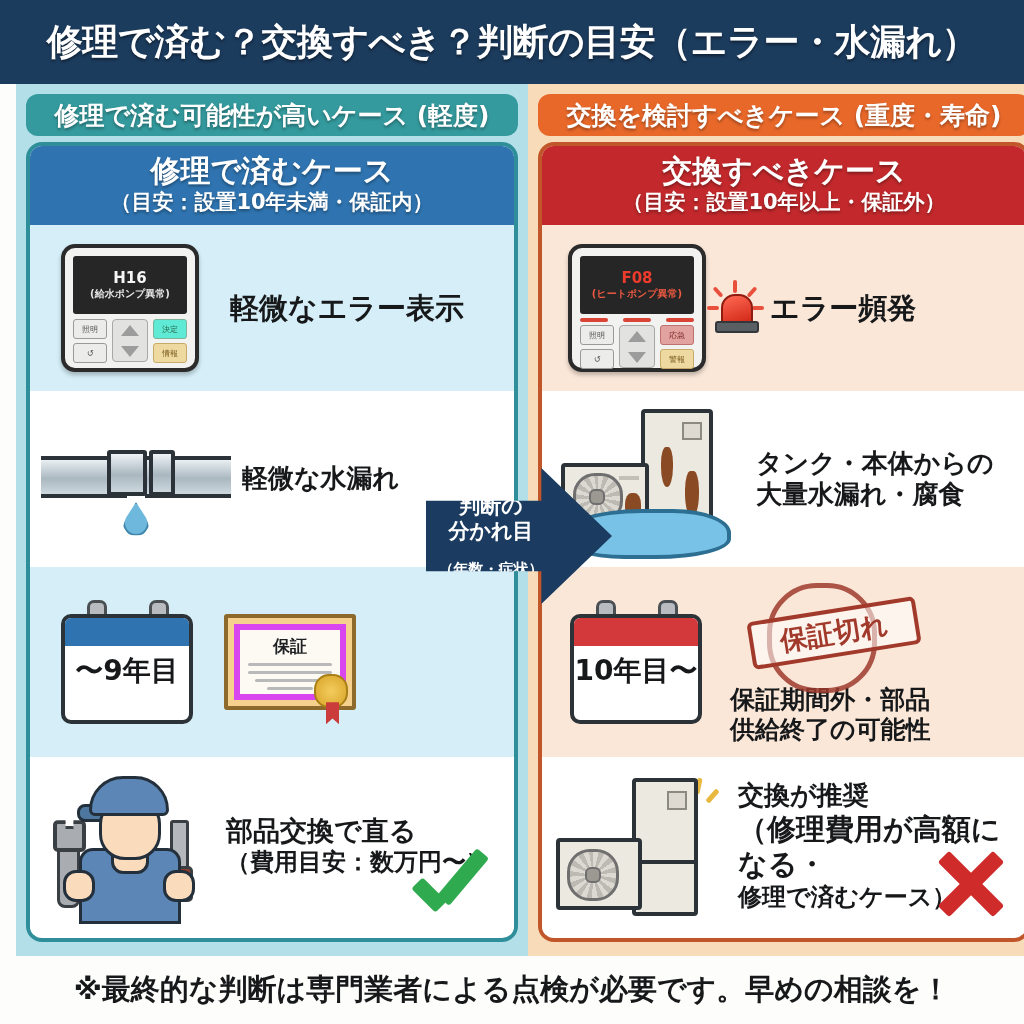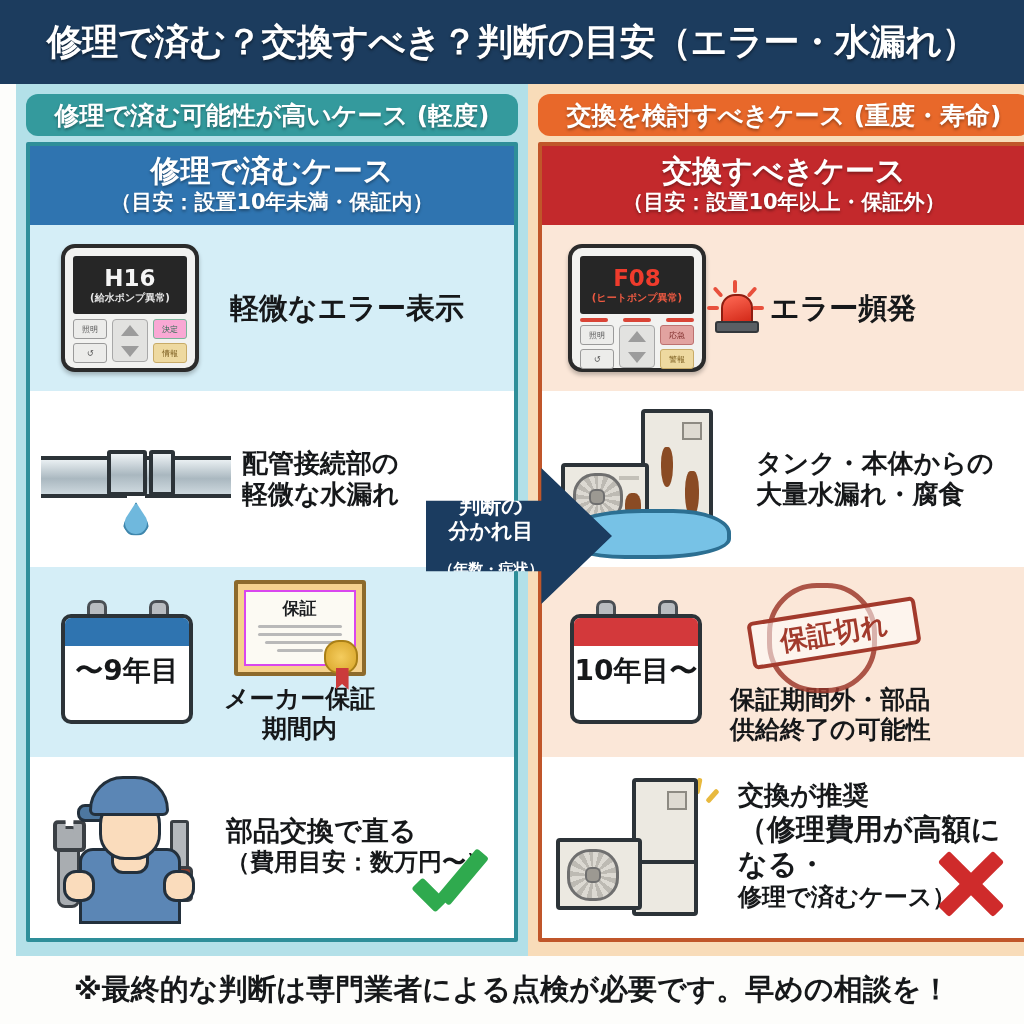--- a/index.html
+++ b/index.html
@@ -28,21 +28,21 @@
 
   .subhead{
     height:42px;border-radius:12px;display:flex;align-items:center;
     justify-content:center;color:#fff;font-size:25px;font-weight:bold;
     text-shadow:0 2px 3px rgba(0,0,0,.35);white-space:nowrap;
   }
   .subhead.l{background:#349a9d;}
   .subhead.r{background:#e8682a;}
 
   .card{
-    margin-top:6px;height:var(--cardh);border-radius:2px;overflow:hidden;
+    margin-top:6px;height:var(--cardh);border-radius:16px;overflow:hidden;
     box-sizing:border-box;background:#fff;
   }
   .card.l{border:4px solid #2e8e99;}
   .card.r{border:4px solid #c0562a;}
 
   .cardhead{
     padding:8px 0 10px 0;text-align:center;color:#fff;
     text-shadow:0 2px 3px rgba(0,0,0,.35);
   }
   .cardhead.l{background:#2f74b0;}
@@ -63,30 +63,30 @@
 
   .art{flex:0 0 auto;display:flex;align-items:center;justify-content:center;}
   .cap{font-weight:bold;color:#16181a;line-height:1.22;}
 
   
   .remote{width:138px;height:128px;border-radius:14px;background:#f2f2f0;
     border:4px solid #2b2b2b;box-shadow:0 3px 4px rgba(0,0,0,.25);
     padding:8px 8px;box-sizing:border-box;}
   .screen{height:58px;background:#262626;border-radius:3px;display:flex;
     flex-direction:column;align-items:center;justify-content:center;}
-  .screen .code{font-size:23px;font-weight:bold;line-height:1;}
+  .screen .code{font-size:15px;font-weight:bold;line-height:1;}
   .screen .sub{font-size:10px;font-weight:bold;margin-top:3px;line-height:1;}
   .screen.ok .code{color:#f5f5f5;} .screen.ok .sub{color:#e8e8e8;}
   .screen.bad .code{color:#ef3b2c;} .screen.bad .sub{color:#ef5a42;}
   .btnbar{display:flex;gap:5px;margin-top:5px;align-items:flex-start;}
   .bcol{display:flex;flex-direction:column;gap:4px;}
   .bt{width:32px;height:18px;border:1px solid #9a9a9a;border-radius:3px;
     background:#ececea;font-size:8px;color:#555;display:flex;
     align-items:center;justify-content:center;}
-  .bt.grn{background:#f9a8d4;border-color:#7bb49a;color:#2c6a50;}
+  .bt.grn{background:#5eead4;border-color:#7bb49a;color:#2c6a50;}
   .bt.yel{background:#eed9a0;border-color:#c8ab68;color:#7a5c1e;}
   .bt.red{background:#e2a3a0;border-color:#bd7270;color:#7d2a28;}
   .arrs{width:34px;height:41px;background:#e2e2e0;border:1px solid #a8a8a8;
     border-radius:4px;display:flex;flex-direction:column;align-items:center;
     justify-content:space-around;}
   .tri{width:0;height:0;border-left:9px solid transparent;border-right:9px solid transparent;}
   .tri.up{border-bottom:11px solid #9c9c9c;}
   .tri.dn{border-top:11px solid #9c9c9c;}
   .redline{height:4px;border-radius:2px;background:#d94436;}
   .redlines{display:flex;gap:7px;margin-top:4px;justify-content:space-between;}
@@ -142,21 +142,21 @@
   .cal.red  .band{background:#d3393b;}
   .cal .ring{position:absolute;top:0;width:14px;height:30px;border-radius:7px;
     background:#b8bcc0;border:3px solid #4a4f54;}
   .cal .r1{left:26px;} .cal .r2{left:88px;}
   .cal .lbl{position:absolute;left:0;top:52px;width:132px;text-align:center;
     font-size:28px;font-weight:bold;color:#16181a;}
 
   
   .cert{position:relative;width:132px;height:96px;background:#f5d18d;
     border:4px solid #8d6a2c;border-radius:3px;box-sizing:border-box;padding:6px;}
-  .cert .inner{width:100%;height:100%;background:#fcfaf3;border:2px solid #d946ef;
+  .cert .inner{width:100%;height:100%;background:#fcfaf3;border:6px solid #d946ef;
     box-sizing:border-box;display:flex;flex-direction:column;align-items:center;
     justify-content:flex-start;padding-top:5px;}
   .cert .ct{font-size:17px;font-weight:bold;color:#1d1f22;}
   .cert .ln{height:3px;background:#b9b9b9;margin-top:5px;border-radius:2px;}
   .cert .seal{position:absolute;right:4px;bottom:-2px;width:30px;height:30px;
     border-radius:15px;background:radial-gradient(#f4cc5e,#d8a427);border:2px solid #a97f17;}
   .cert .rib{position:absolute;right:13px;bottom:-18px;width:13px;height:22px;
     background:#cb3b3b;clip-path:polygon(0 0,100% 0,100% 100%,50% 74%,0 100%);}
 
   
@@ -290,21 +290,20 @@
             <div class="art" style="width:212px">
               <div class="pipe">
                 <div class="tube t1"></div>
                 <div class="tube t2"></div>
                 <div class="cuff c1"></div>
                 <div class="cuff c2"></div>
                 <div class="drop"></div>
               </div>
             </div>
             <div class="cap" style="font-size:26px">
-              <div>配管接続部の</div>
               <div>軽微な水漏れ</div>
             </div>
           </div>
 
           <div class="row alt h3r">
             <div class="art" style="width:194px">
               <div class="cal blue">
                 <div class="ring r1"></div>
                 <div class="ring r2"></div>
                 <div class="body">
@@ -317,24 +316,20 @@
               <div class="cert">
                 <div class="inner">
                   <div class="ct">保証</div>
                   <div class="ln" style="width:84px"></div>
                   <div class="ln" style="width:84px"></div>
                   <div class="ln" style="width:70px"></div>
                   <div class="ln" style="width:46px"></div>
                 </div>
                 <div class="seal"></div>
                 <div class="rib"></div>
-              </div>
-              <div class="cap" style="font-size:25px;text-align:center;margin-top:8px">
-                <div>メーカー保証</div>
-                <div>期間内</div>
               </div>
             </div>
           </div>
 
           <div class="row plain h4r">
             <div class="art" style="width:196px">
               <div class="worker">
                 <div class="wrench"></div>
                 <div class="wjaw"></div>
                 <div class="driver"></div>

